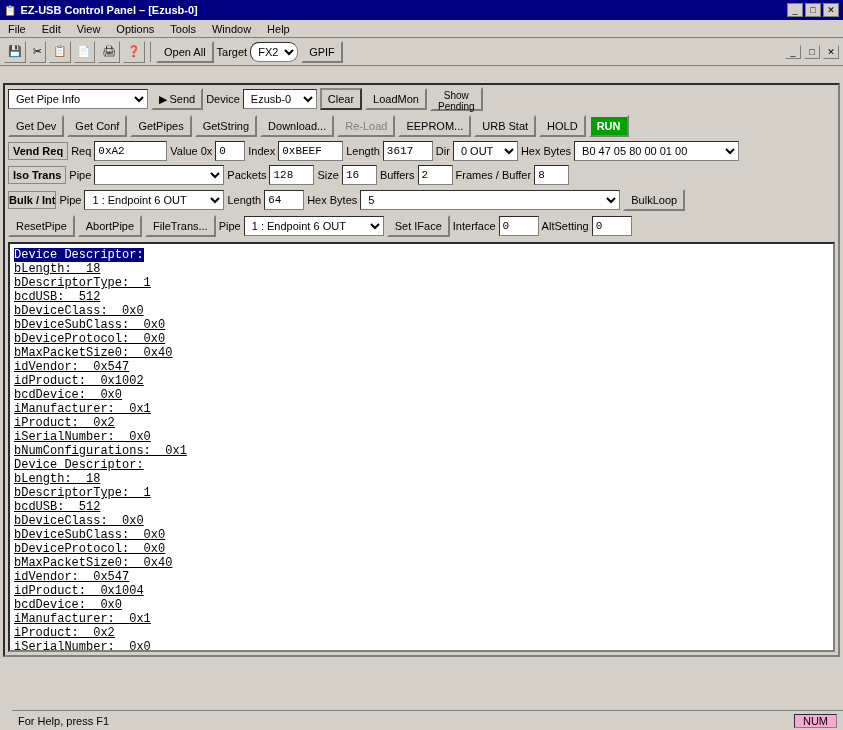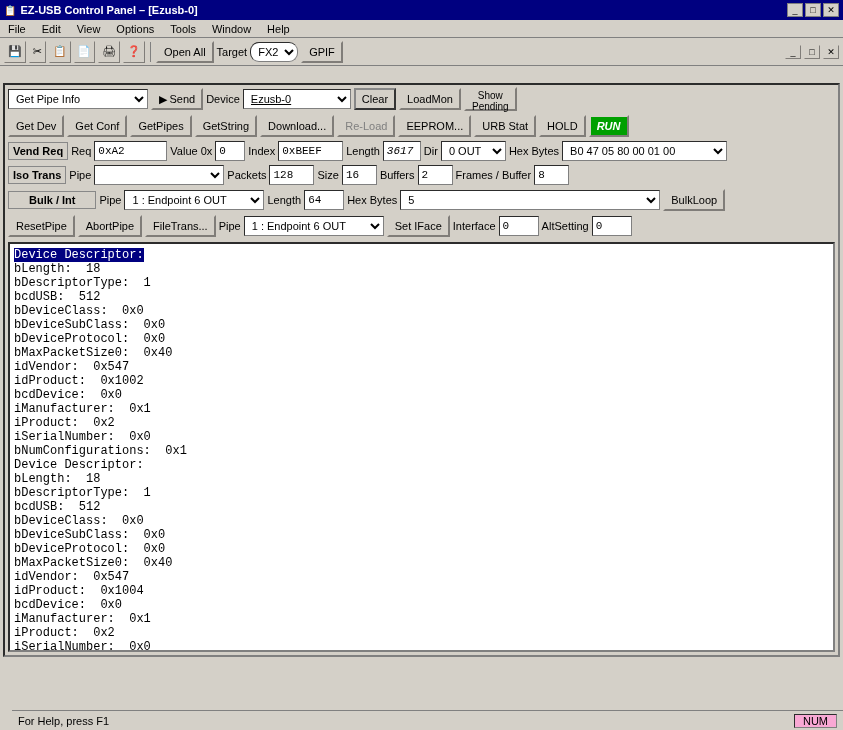--- a/index.html
+++ b/index.html
@@ -116,21 +116,20 @@
       background: #d4d0c8;
       border: 2px outset #d4d0c8;
     }
     .btn-hold {
       background: #d4d0c8;
     }
     .btn-run {
       background: #00a000;
       color: white;
       font-weight: bold;
-      font-style: italic;
     }
     .btn-send {
       display: flex; align-items: center; gap: 2px;
     }
 
     
     .group-label {
       font-family: Arial, sans-serif;
       font-size: 11px;
       font-weight: bold;
@@ -144,20 +143,21 @@
       background: white;
       border: 2px inset #808080;
       margin: 3px;
       padding: 4px;
       font-family: 'Courier New', Courier, monospace;
       font-size: 12px;
       overflow-y: scroll;
       overflow-x: hidden;
       height: 410px;
       white-space: pre;
+      text-decoration: underline;
     }
     .output-area .highlight {
       background: #000080;
       color: white;
     }
 
     
     .status-bar {
       background: #d4d0c8;
       border-top: 1px solid #808080;
@@ -255,21 +255,21 @@
 
   <div class="row-section">
     <select class="dropdown" style="width:140px;">
       <option>Get Pipe Info</option>
     </select>
     <button class="btn btn-send">
       <span>▶</span>
       <span>Send</span>
     </button>
     <span class="label">Device</span>
-    <select class="dropdown" style="width:108px;text-decoration:underline;">
+    <select class="dropdown" style="width:74px;">
       <option>Ezusb-0</option>
     </select>
     <button class="btn" style="border:2px outset #888; background:#d4d0c8;">Clear</button>
     <button class="btn">LoadMon</button>
     <button class="btn" style="height:24px; font-size:10px; line-height:11px; white-space:pre;"><span>Show
 Pending</span></button>
   </div>
 
   <div class="row-section">
     <button class="btn">Get Dev</button>
@@ -287,21 +287,21 @@
   <div class="row-section">
     <span class="group-label" style="border:1px solid #888; padding:2px 4px; background:#d4d0c8;">Vend Req</span>
     <span class="label">Req</span>
     <input class="input-field" type="text" style="width: 73px;" value="0xA2">
     <span class="label">Value</span>
     <span class="label">0x</span>
     <input class="input-field" type="text" style="width: 30px;" value="0">
     <span class="label">Index</span>
     <input class="input-field" type="text" style="width: 65px;" value="0xBEEF">
     <span class="label">Length</span>
-    <input class="input-field" type="text" style="width: 38px; font-style: italic;" value="3617">
+    <input class="input-field" type="text" style="width: 50px;" value="3617">
     <span class="label">Dir</span>
     <select class="dropdown" style="width:65px;">
       <option>0 OUT</option>
     </select>
     <span class="label">Hex Bytes</span>
     <select class="dropdown" style="width:165px;">
       <option>B0 47 05 80 00 01 00</option>
     </select>
   </div>
 
@@ -315,21 +315,21 @@
     <input class="input-field" type="text" style="width: 45px;" value="128">
     <span class="label">Size</span>
     <input class="input-field" type="text" style="width: 35px;" value="16">
     <span class="label">Buffers</span>
     <input class="input-field" type="text" style="width: 35px;" value="2">
     <span class="label">Frames / Buffer</span>
     <input class="input-field" type="text" style="width: 35px;" value="8">
   </div>
 
   <div class="row-section">
-    <span class="group-label" style="border:1px solid #888; padding:2px 20px; background:#d4d0c8;">Bulk / Int</span>
+    <span class="group-label" style="border:1px solid #888; padding:2px 0; background:#d4d0c8;">Bulk / Int</span>
     <span class="label">Pipe</span>
     <select class="dropdown" style="width:140px;">
       <option>1 : Endpoint 6  OUT</option>
     </select>
     <span class="label">Length</span>
     <input class="input-field" type="text" style="width: 40px;" value="64">
     <span class="label">Hex Bytes</span>
     <select class="dropdown" style="width:260px;">
       <option>5</option>
     </select>

